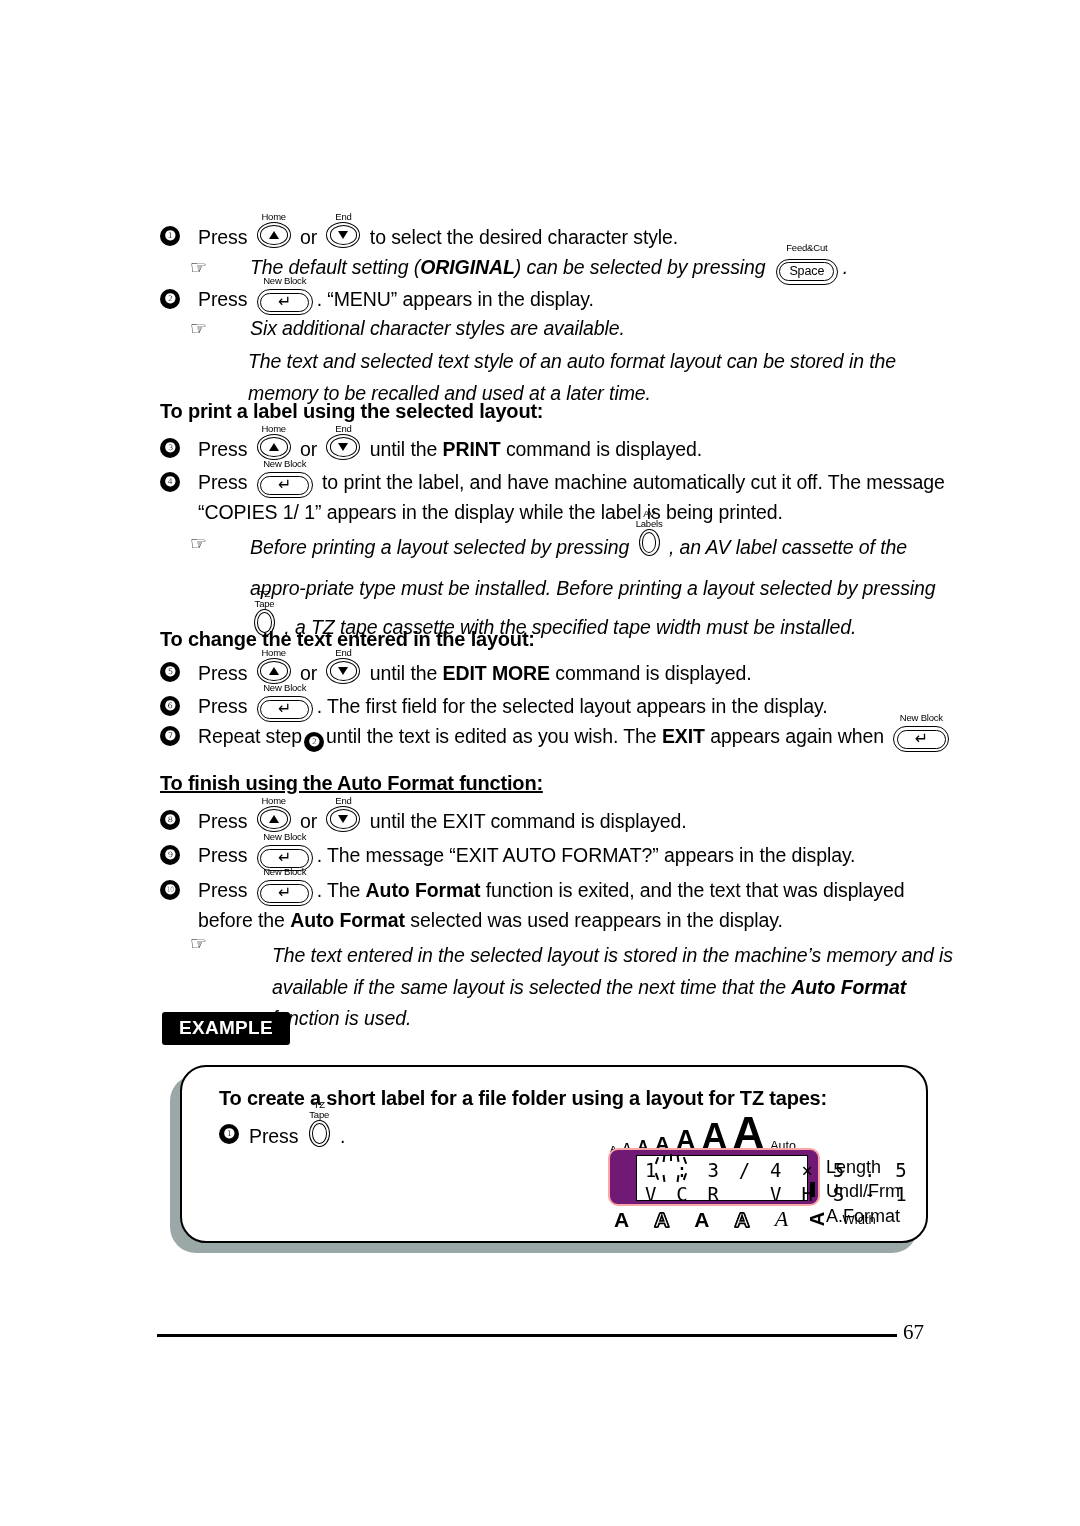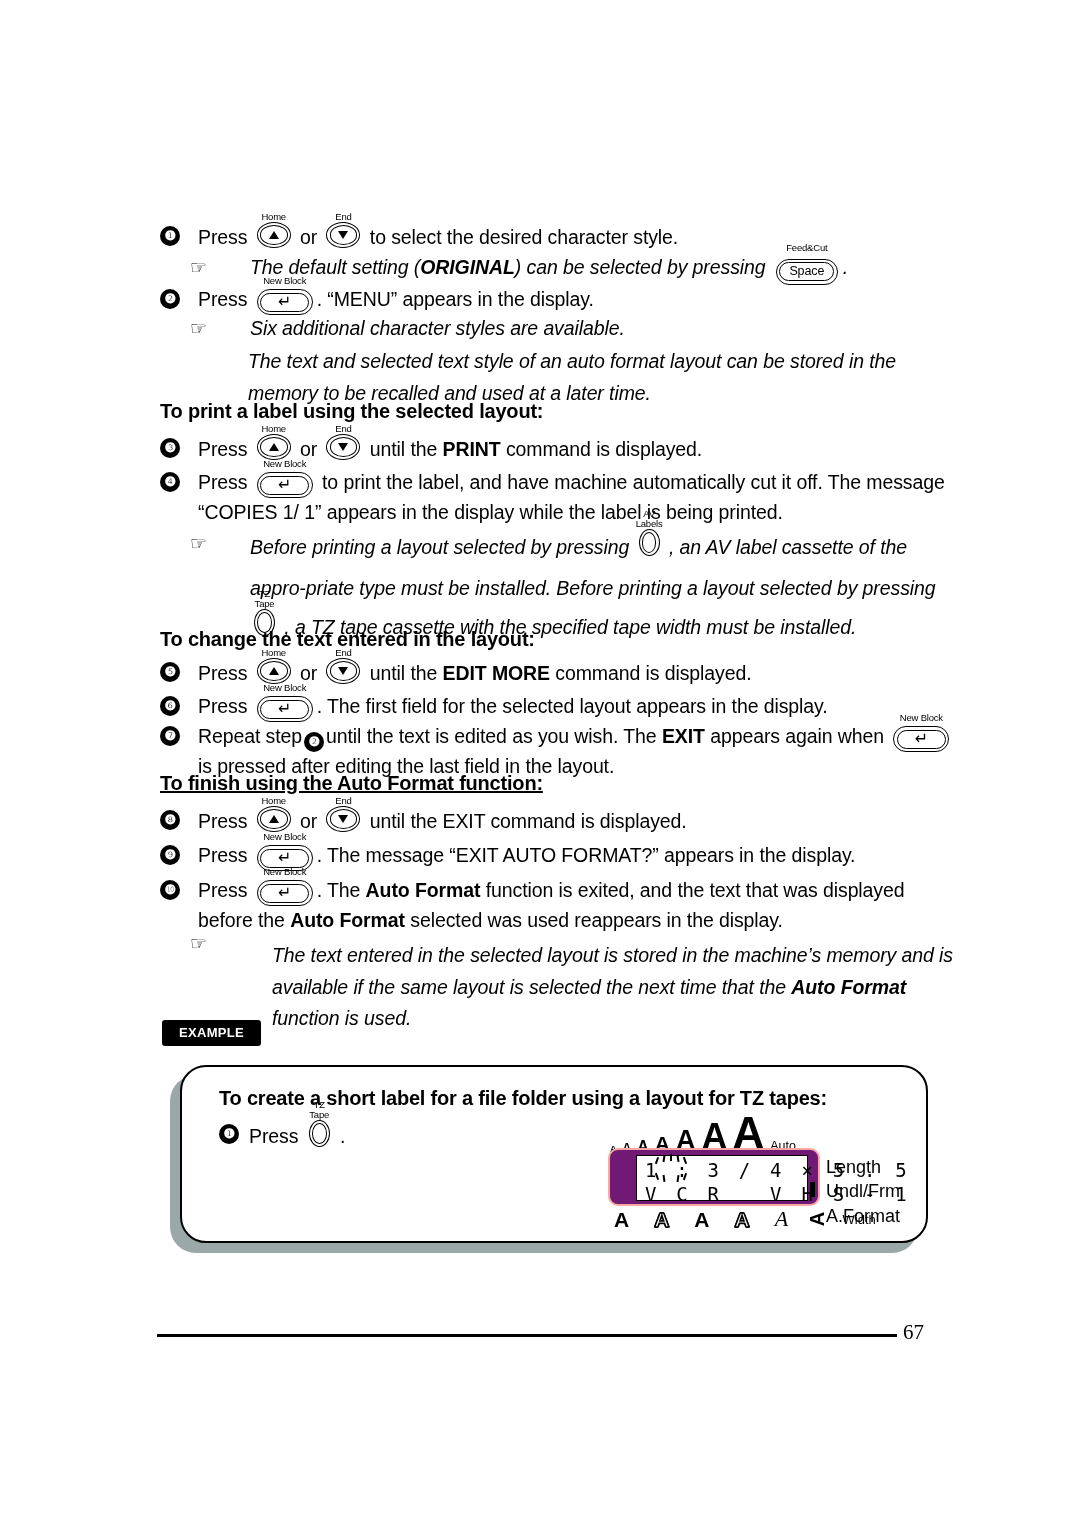--- a/index.html
+++ b/index.html
@@ -192,25 +192,24 @@
     font-weight: bold;
     letter-spacing: -0.2px;
   }
 
   
   .example-badge {
     position: absolute;
     background: #000;
     color: #fff;
     font-weight: bold;
-    font-size: 13px;
+    font-size: 19px;
     padding: 5px 17px 6px 17px;
     border-radius: 3px;
     letter-spacing: 0.3px;
-    margin-top: 8px;
   }
 
   
   .example-shadow {
     position: absolute;
     background: #9aa9a8;
     border-radius: 26px;
   }
   .example-box {
     position: absolute;
@@ -489,21 +488,20 @@
   <div class="step body-text" style="left:160px; top:722px; width:800px;">
     <div class="step-num">❼</div>
     <div class="step-body" style="width:760px;">
       <span>Repeat step</span><span class="step-num inline">❷</span><span>until the text is edited as you wish. The</span>
       <b>EXIT</b>
       <span>appears again when</span>
       <span class="key" style="margin:0 4px;">
         <span class="key-cap">New Block</span>
         <span class="key-pill key-enter"><span class="key-pill-inner">↵</span></span>
       </span>
-      <span>is pressed after editing the last field in the layout.</span>
     </div>
   </div>
 
   <div class="section-head" style="left:160px; top:772px;text-decoration:underline;">To finish using the Auto Format function:</div>
 
   <div class="step body-text" style="left:160px; top:806px; width:800px;">
     <div class="step-num">❽</div>
     <div class="step-body">
       <span>Press</span>
       <span class="key" style="margin:0 4px;">

